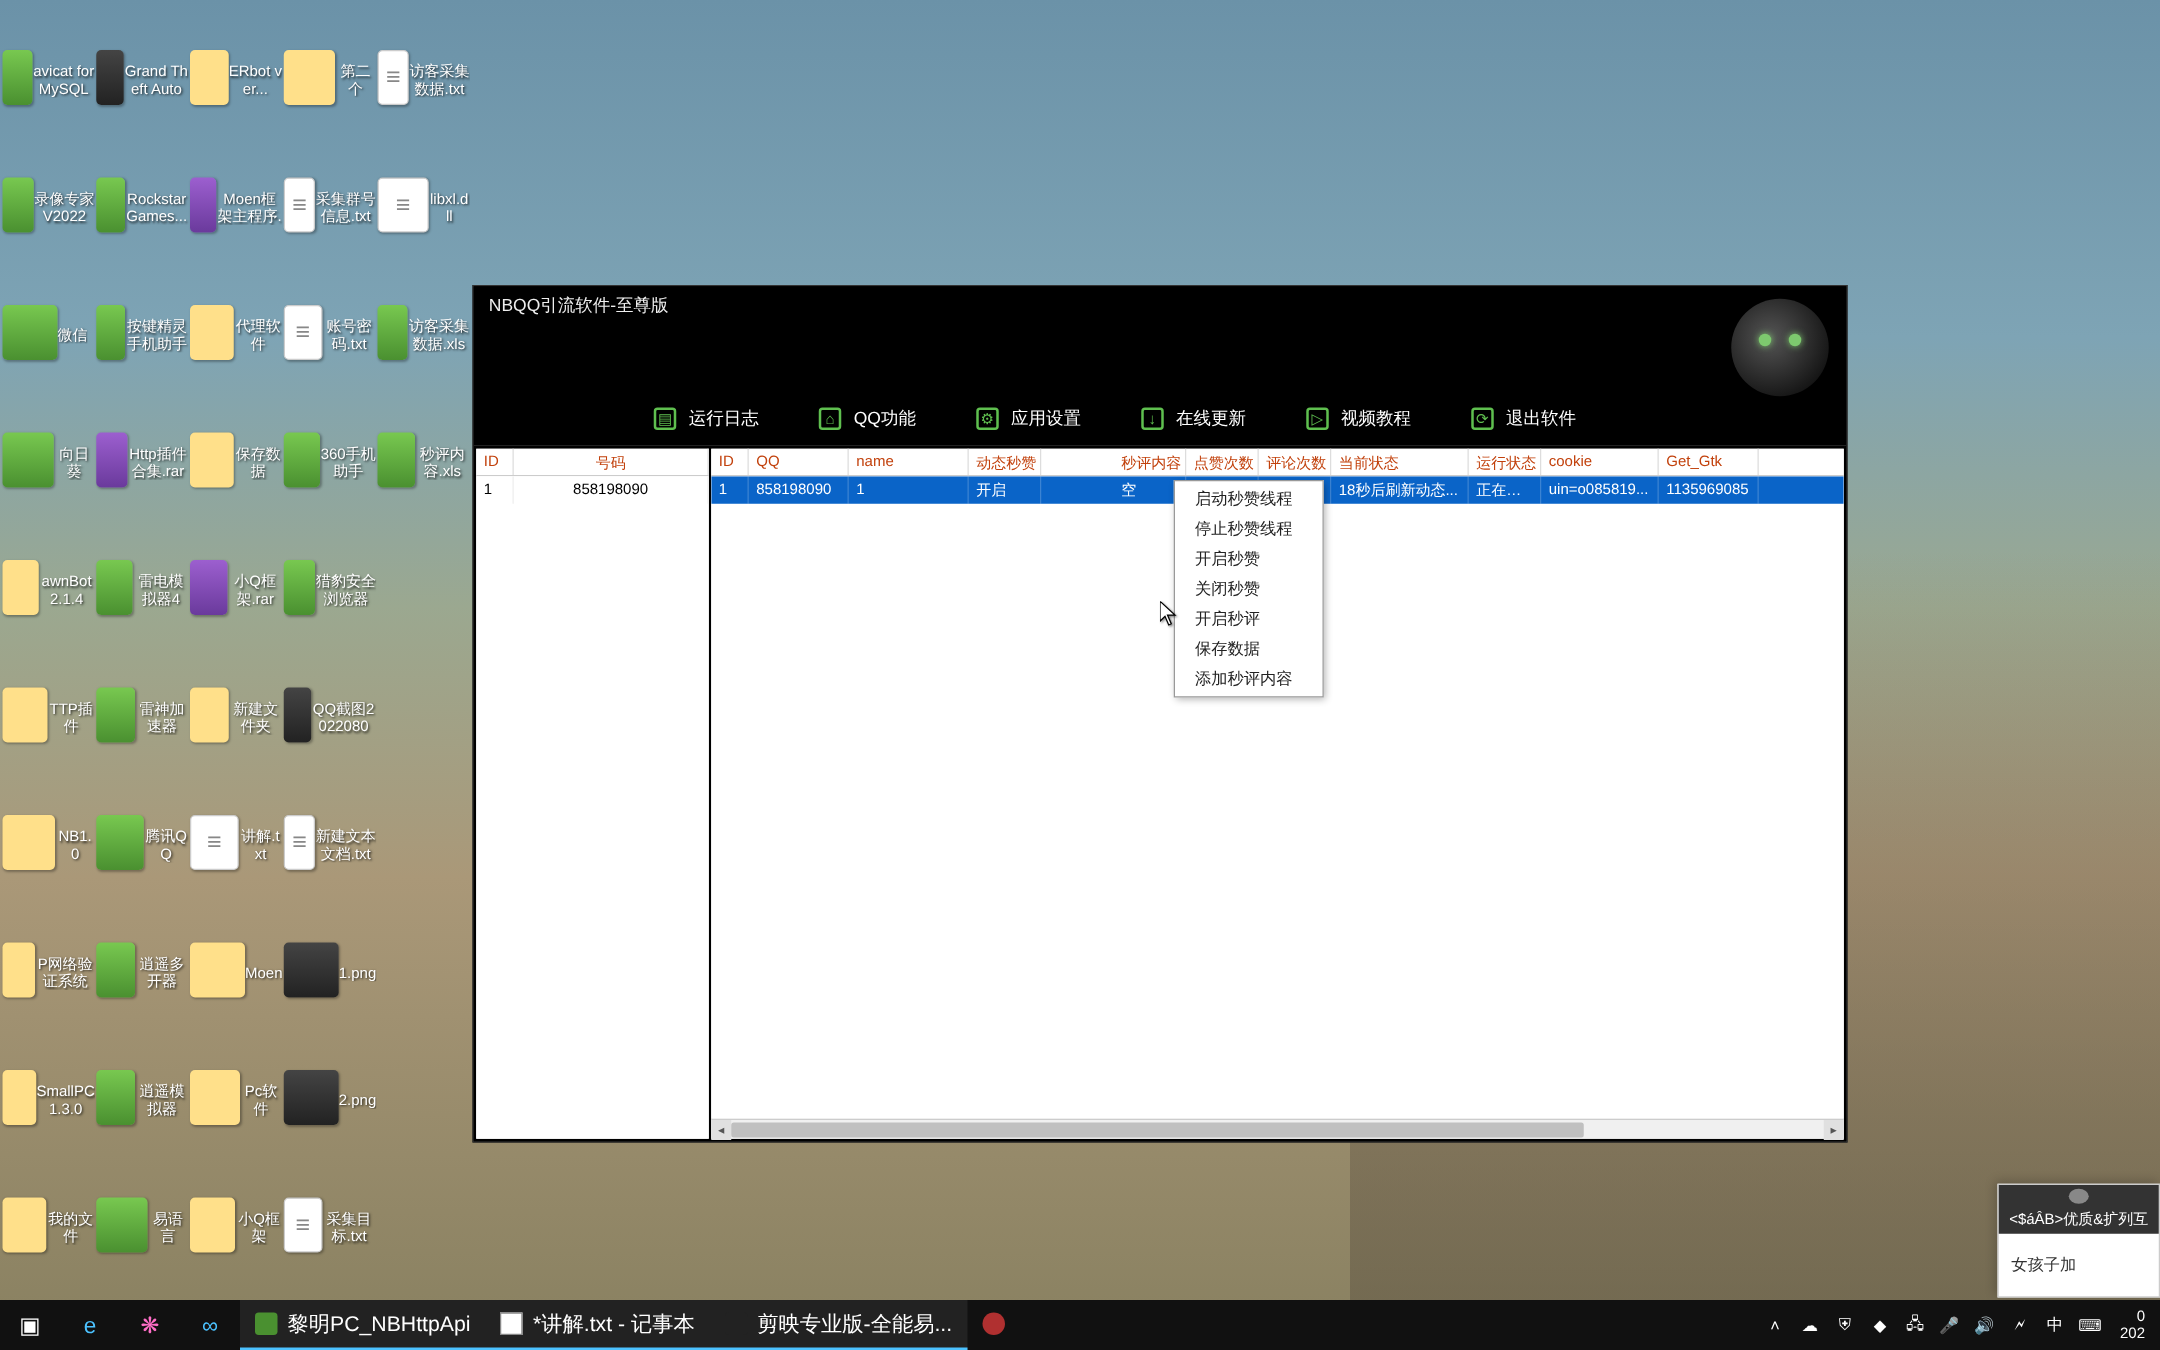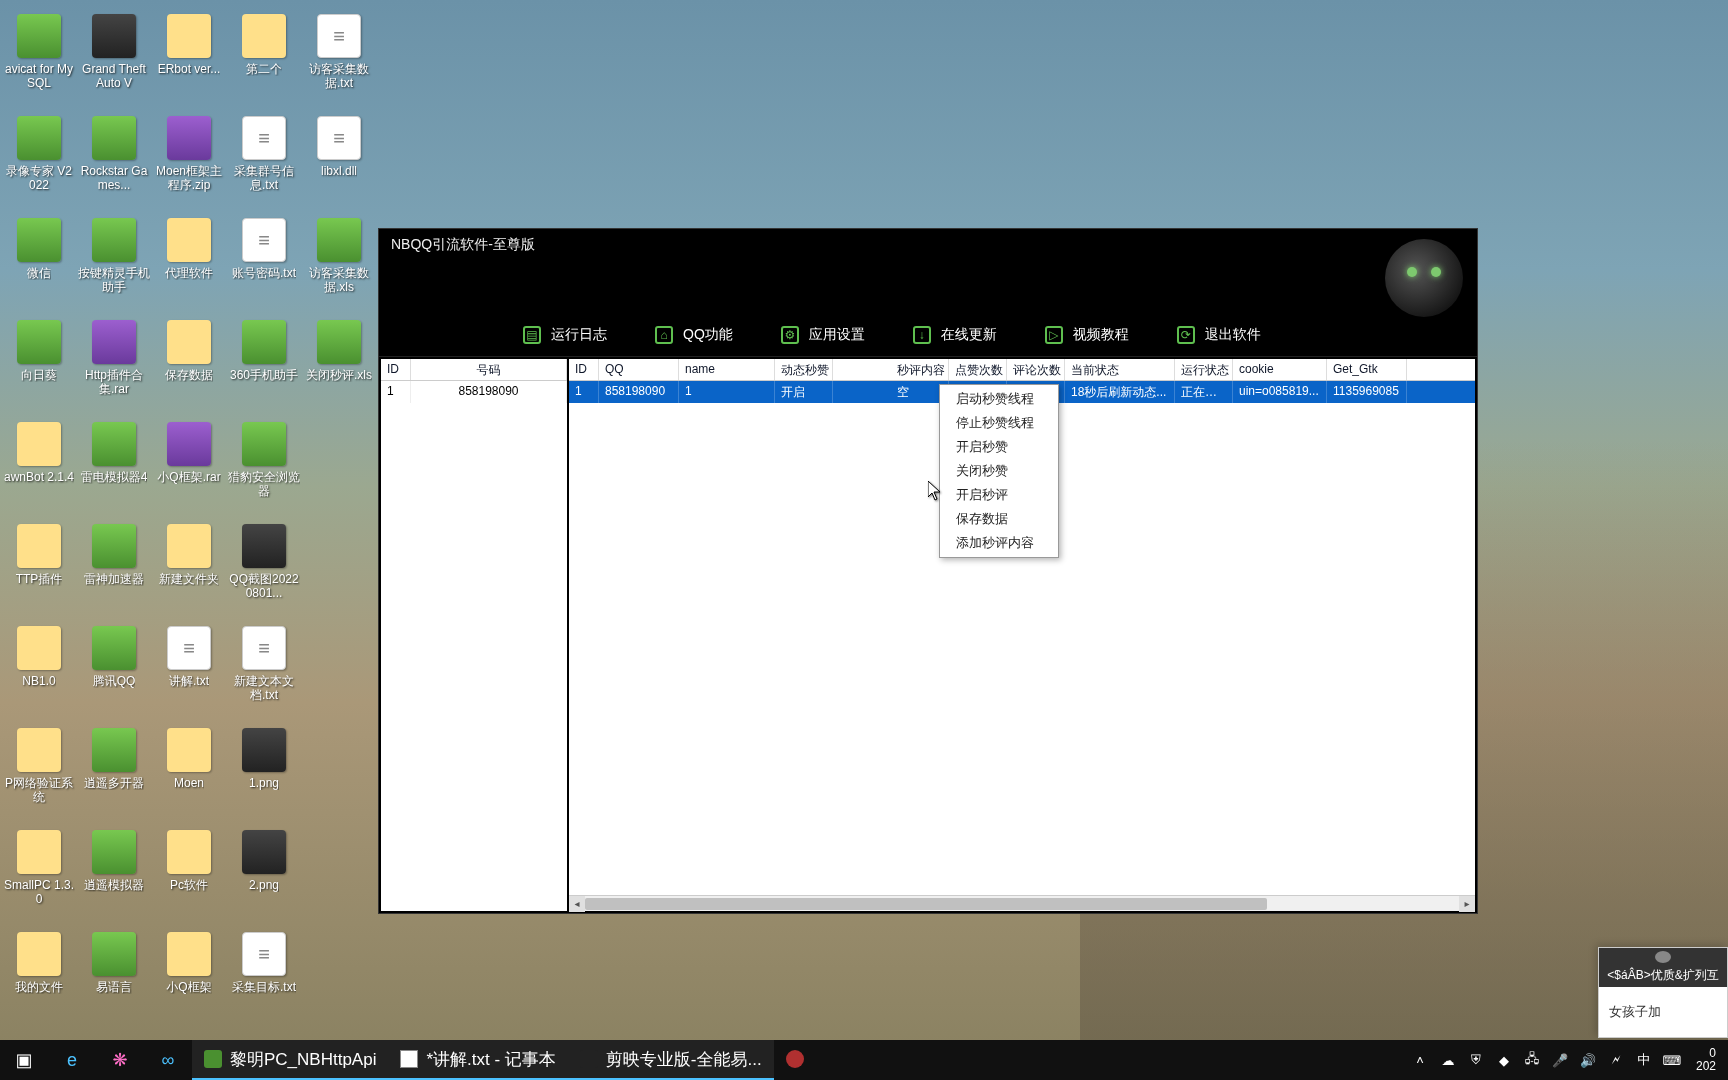--- a/index.html
+++ b/index.html
@@ -4,21 +4,21 @@
 <style>
 * { margin: 0; padding: 0; box-sizing: border-box; font-family: "Microsoft YaHei", "Segoe UI", sans-serif; }
 body { width: 1728px; height: 1080px; overflow: hidden; background: linear-gradient(to bottom, #7a9fb8 0%, #8fa8b8 30%, #98a088 60%, #8a8870 100%); position: relative; }
 
 
 .wallpaper { position: absolute; inset: 0; background: linear-gradient(180deg, #6b92a8 0%, #7ea4b5 25%, #9ba890 45%, #aa9878 65%, #888060 100%); }
 .wallpaper::after { content:""; position:absolute; bottom:40px; left:1080px; right:0; height:600px; background: linear-gradient(180deg, transparent 0%, rgba(120,100,80,.3) 40%, rgba(100,90,70,.6) 100%); border-top-left-radius: 200px 400px; }
 
 
 .desktop { position: absolute; top: 8px; left: 0; display: grid; grid-template-columns: repeat(5, 75px); grid-auto-rows: 102px; gap: 0 0; padding-left: 2px; }
-.dicon { width: 74px; display: flex; flex-direction: column; align-items: center; justify-content: flex-start; cursor: pointer; padding-top:6px;}
+.dicon { width: 74px; display: flex; flex-direction: row; align-items: center; justify-content: flex-start; cursor: pointer; padding-top:6px;}
 .dicon .glyph { width: 44px; height: 44px; background: rgba(255,255,255,.85); border-radius: 4px; display:flex;align-items:center;justify-content:center;font-size:22px;color:#333;box-shadow:1px 1px 2px rgba(0,0,0,.3);}
 .dicon .lbl { color: #fff; font-size: 12px; text-align: center; text-shadow: 1px 1px 2px rgba(0,0,0,.8); margin-top: 4px; line-height: 14px; word-break: break-all; max-width:72px; max-height:28px; overflow:hidden;}
 .glyph.folder { background:#ffe08a; }
 .glyph.txt { background:#fff; border:1px solid #ccc; position:relative;}
 .glyph.txt::before{content:"≡";color:#888;font-size:20px;}
 .glyph.exe { background:linear-gradient(#78c850,#4a9030); color:#fff;}
 .glyph.rar { background:linear-gradient(#9c5fcf,#6a3a9c); color:#fff;}
 .glyph.img { background:linear-gradient(#444,#222); color:#fff;}
 
 
@@ -31,21 +31,21 @@
 
 .toolbar { height: 44px; background: #000; display: flex; align-items: center; border-bottom:1px solid #222; padding-left:120px;}
 .tbtn { display: flex; align-items: center; gap: 10px; padding: 0 24px; color: #fff; font-size: 14px; cursor: pointer; height:44px;}
 .tbtn .ticon { width: 18px; height: 18px; border: 2px solid #5fbf4f; border-radius: 3px; display:flex;align-items:center;justify-content:center;color:#5fbf4f;font-size:12px;}
 
 .panels { flex:1; display:flex; background:#000; padding:2px; gap:2px;}
 .leftpanel { width: 186px; background:#fff; display:flex; flex-direction:column;}
 .rightpanel { flex:1; background:#fff; display:flex; flex-direction:column; position:relative;}
 
 .grid-head { display:flex; background:#fff; border-bottom:1px solid #ccc; height:22px;}
-.grid-head > div { font-size: 12px; color:#0f172a; padding:3px 6px; border-right:1px solid #ddd; overflow:hidden; white-space:nowrap;}
+.grid-head > div { font-size: 12px; color:#c2410c; padding:3px 6px; border-right:1px solid #ddd; overflow:hidden; white-space:nowrap;}
 .grid-body { flex:1; background:#fff; overflow:hidden;}
 .row { display:flex; height:22px; font-size:12px;}
 .row > div { padding:3px 6px; border-right:1px solid #eee; overflow:hidden; white-space:nowrap; text-overflow:ellipsis;}
 .row.selected { background:#0a64c8; color:#fff;}
 .row.selected > div { border-right-color:rgba(255,255,255,.2);}
 
 .scrollbar-h { height:16px; background:#f0f0f0; border-top:1px solid #ccc; display:flex; align-items:center;}
 .sbbtn { width:16px; height:16px; background:#e0e0e0; display:flex;align-items:center;justify-content:center;font-size:10px;color:#555; cursor:pointer;}
 .sbtrack { flex:1; height:16px; position:relative;}
 .sbthumb { position:absolute; left:0; top:2px; height:12px; width:78%; background:#c0c0c0; border-radius:2px;}
@@ -155,21 +155,21 @@
     <div class="dicon">
       <div class="glyph folder"></div>
       <div class="lbl">保存数据</div>
     </div>
     <div class="dicon">
       <div class="glyph exe"></div>
       <div class="lbl">360手机助手</div>
     </div>
     <div class="dicon">
       <div class="glyph exe"></div>
-      <div class="lbl">关闭秒评.xls</div>
+      <div class="lbl">秒评内容.xls</div>
     </div>
     <div class="dicon">
       <div class="glyph folder"></div>
       <div class="lbl">awnBot 2.1.4</div>
     </div>
     <div class="dicon">
       <div class="glyph exe"></div>
       <div class="lbl">雷电模拟器4</div>
     </div>
     <div class="dicon">

